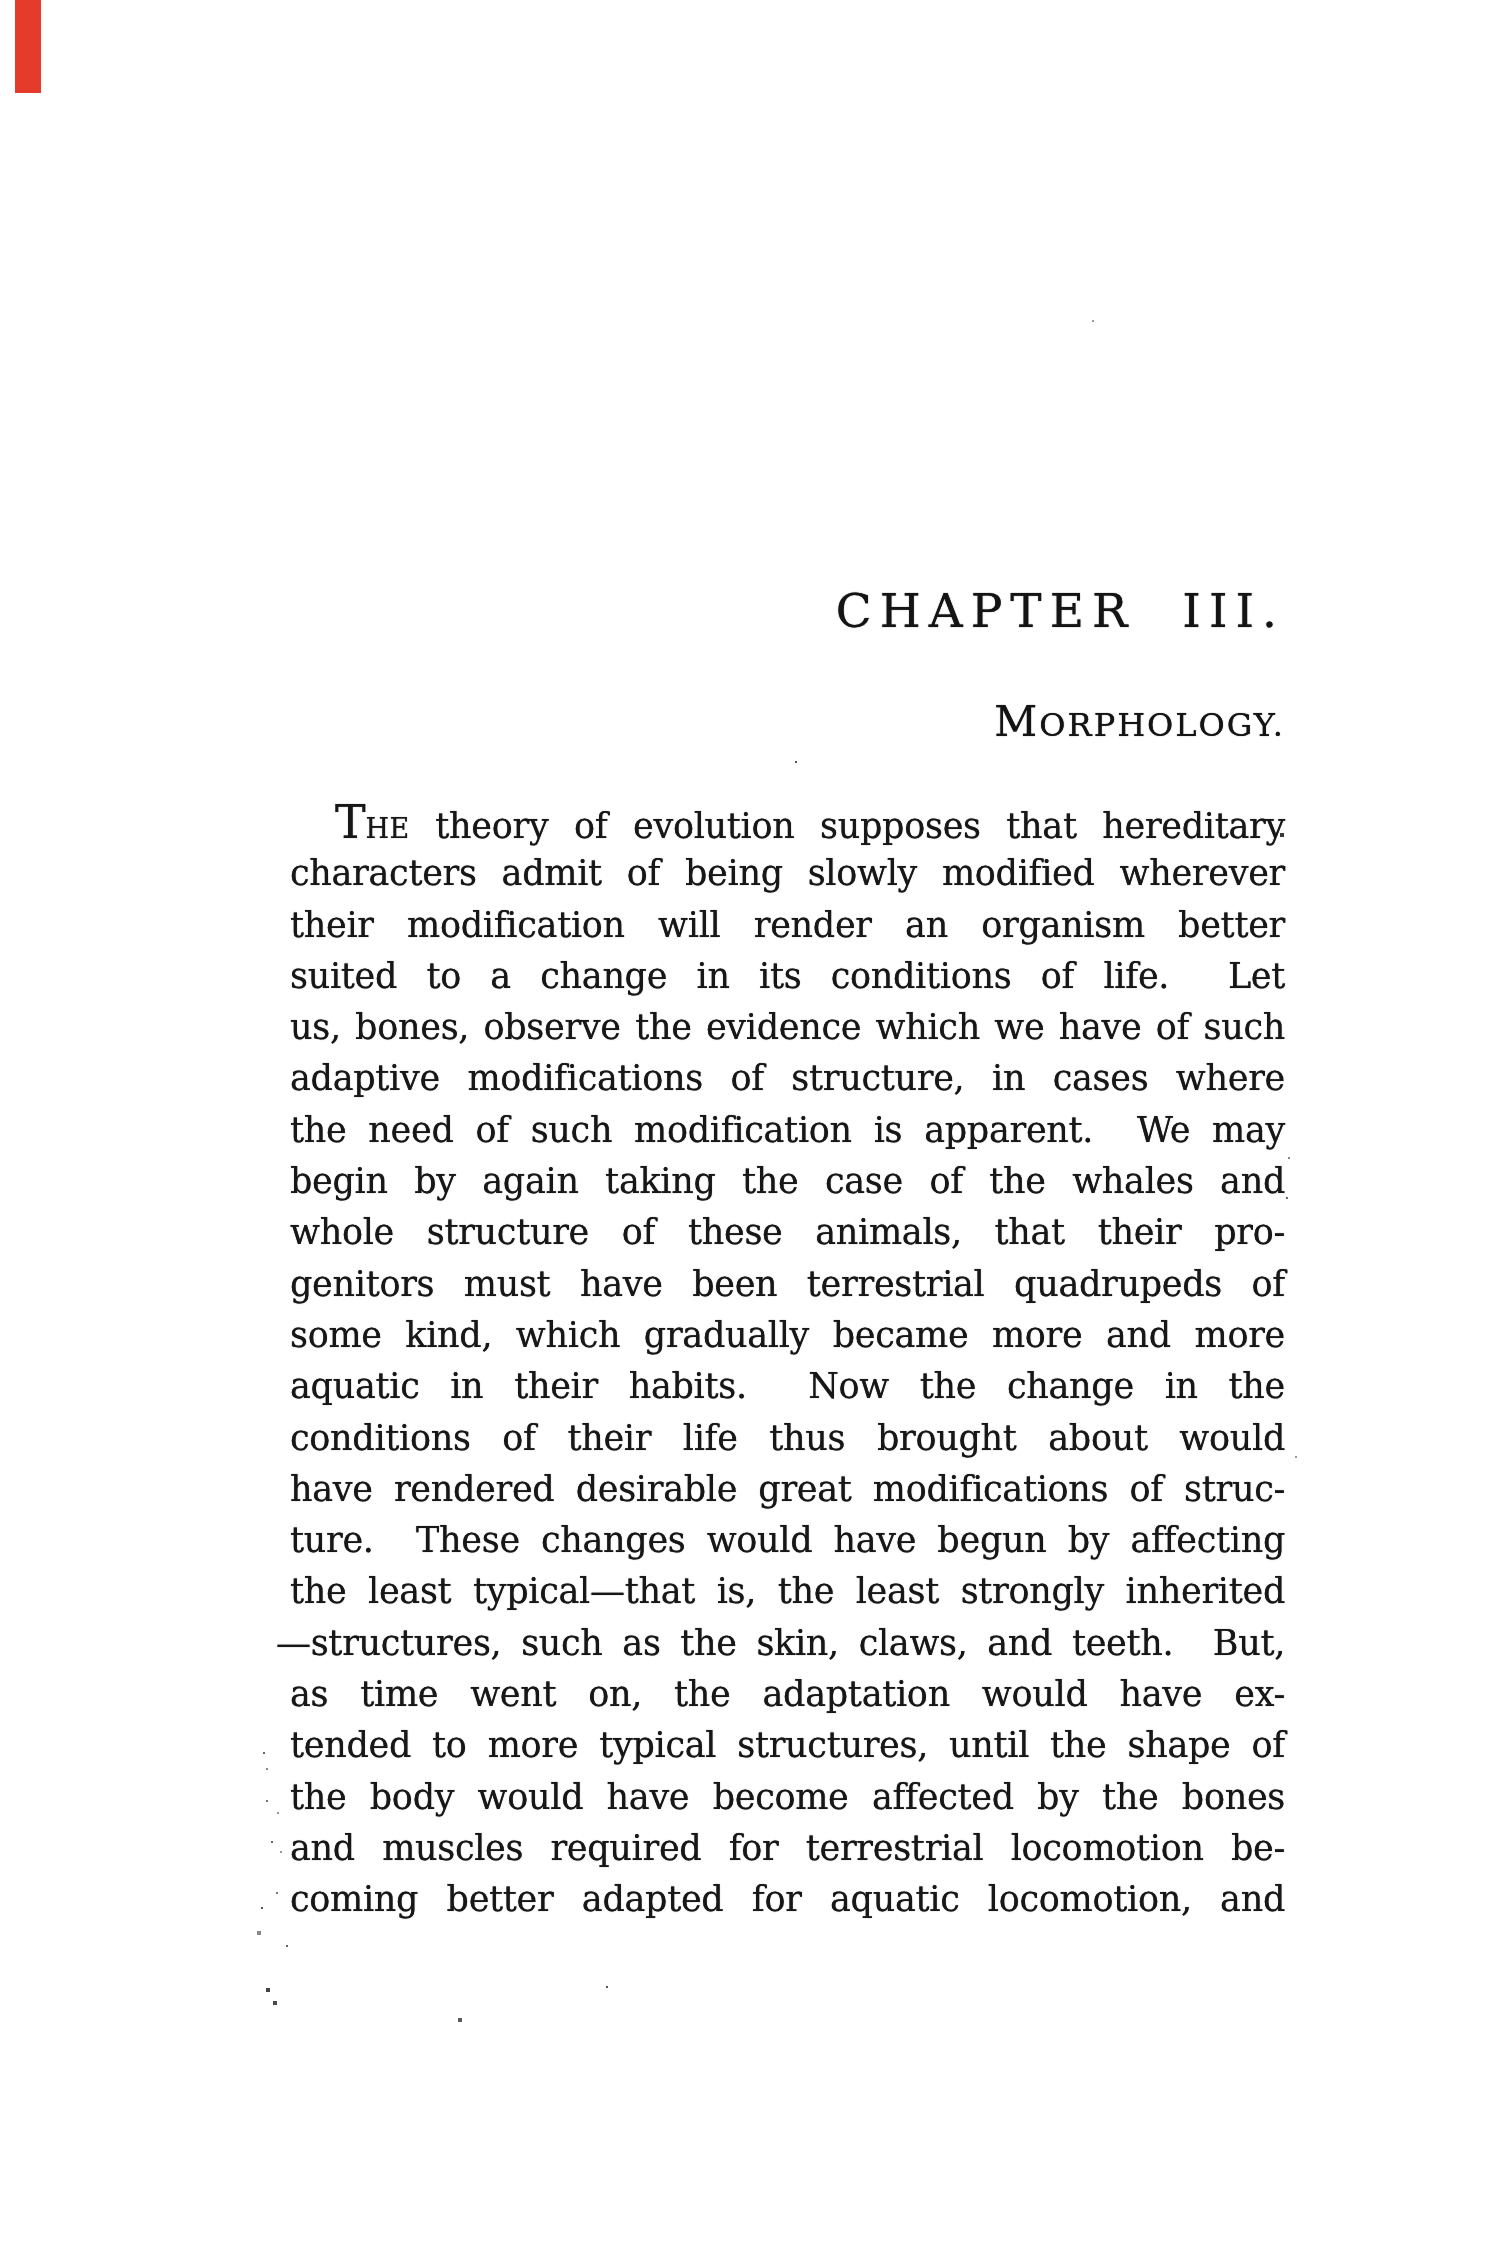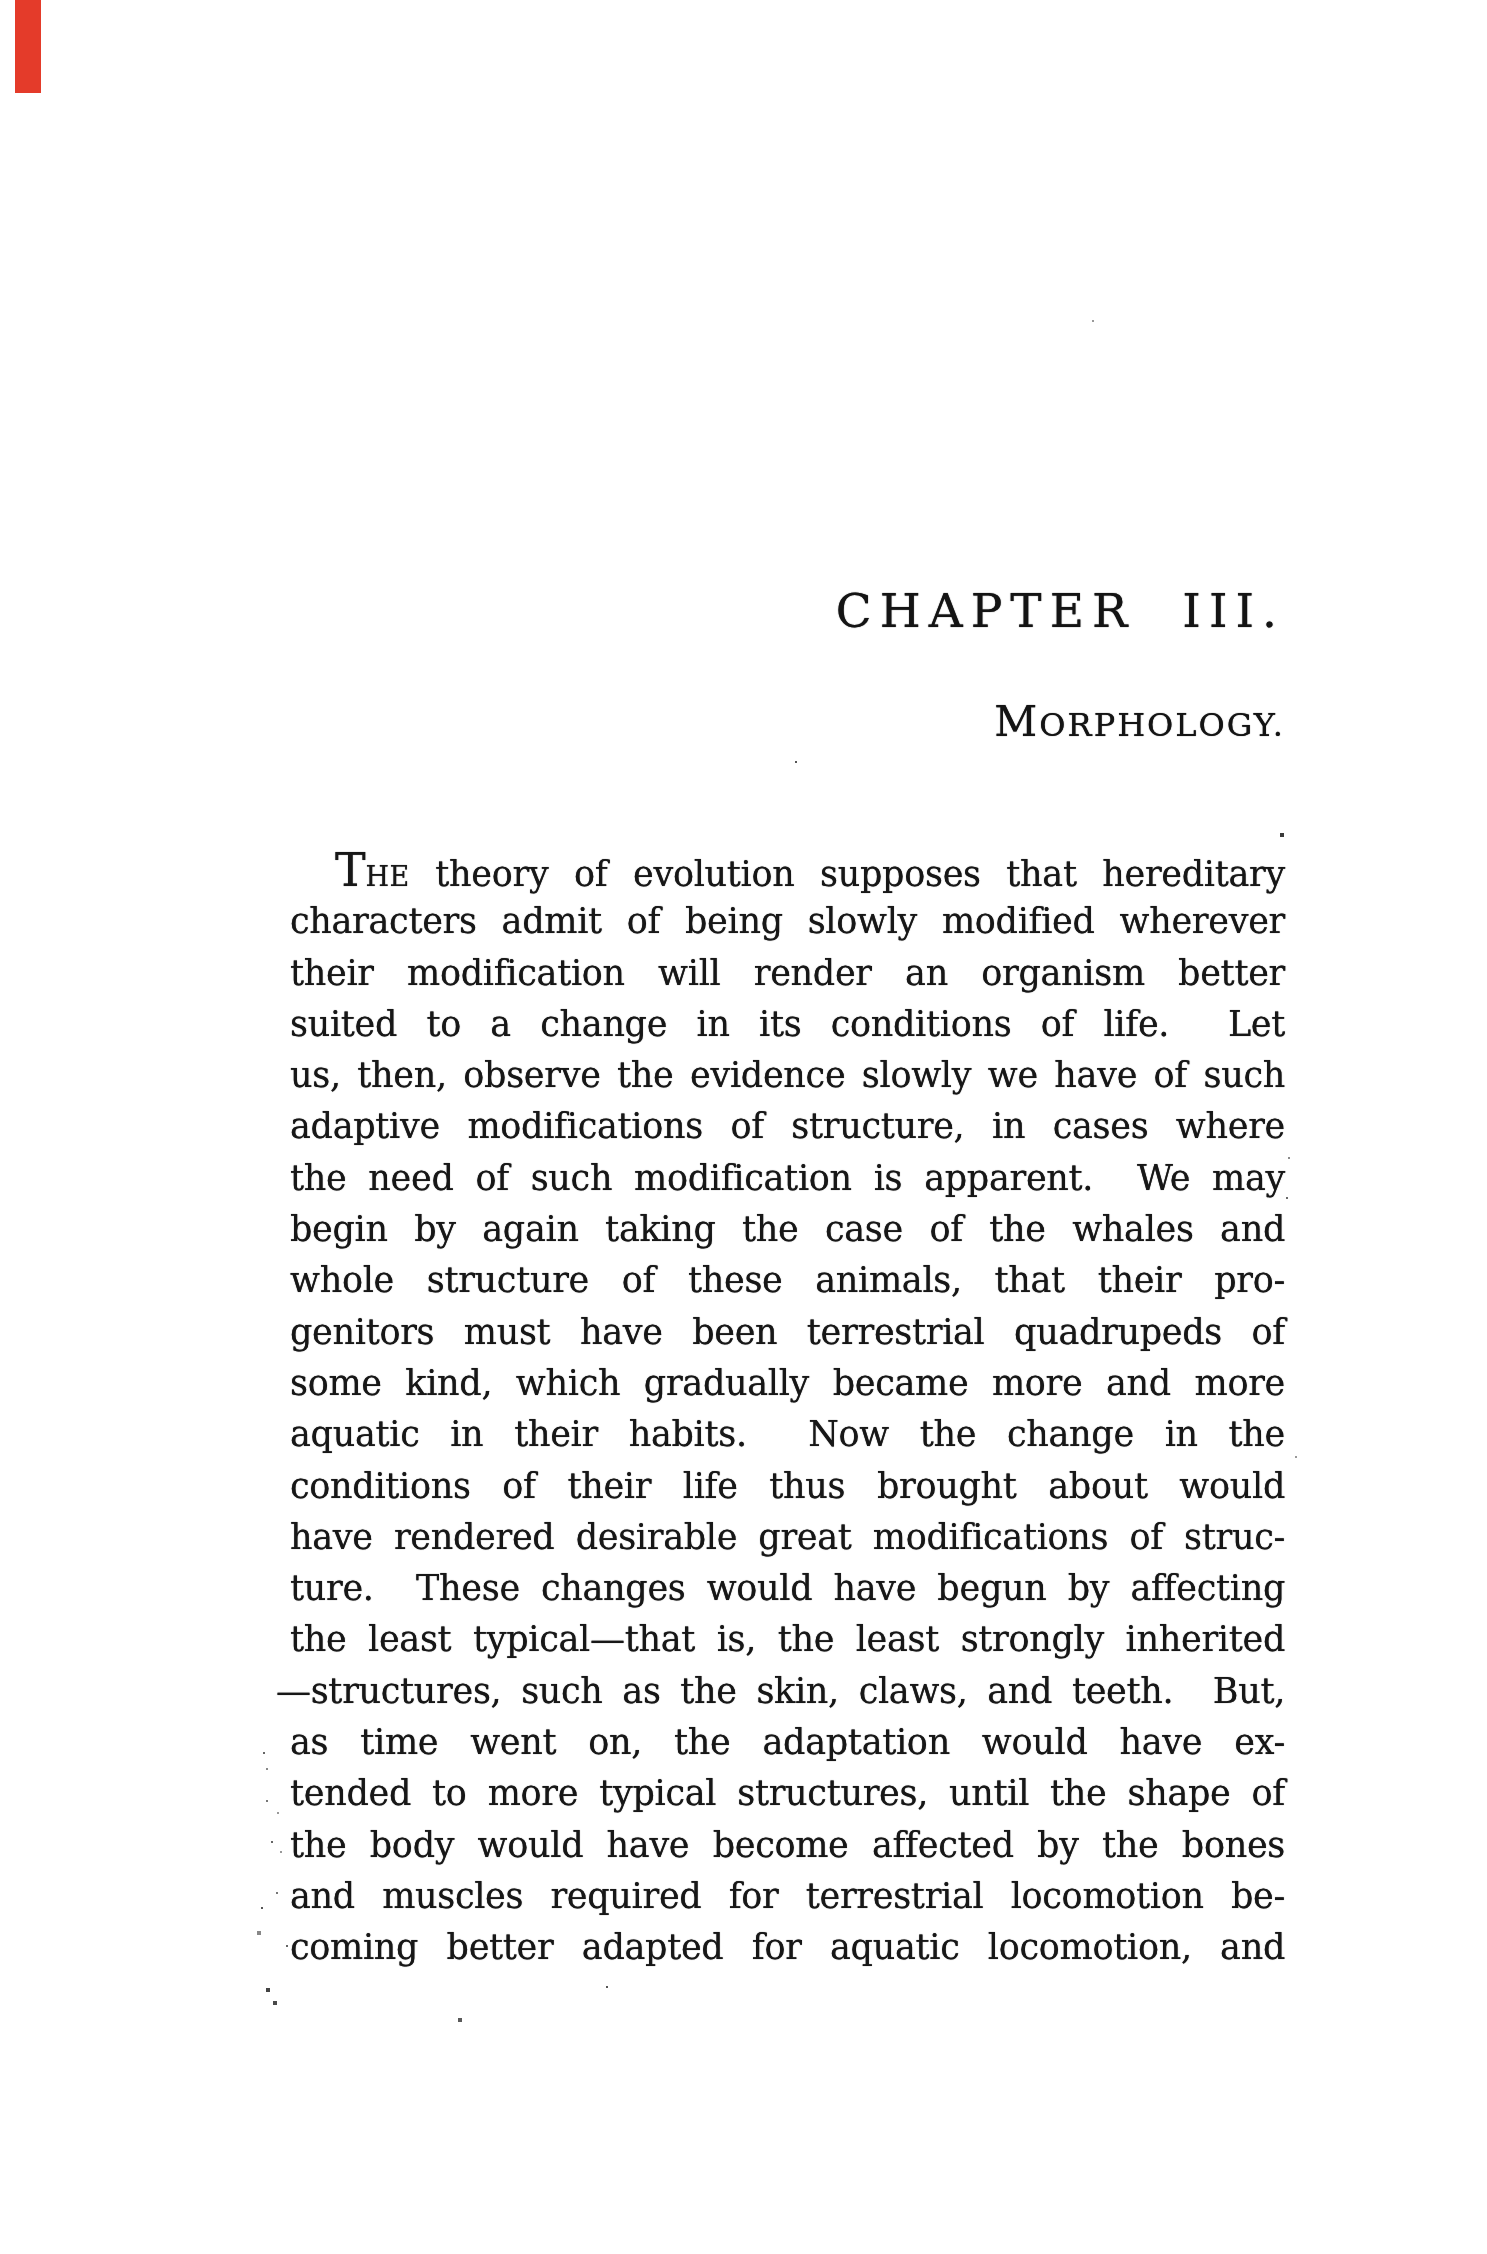--- a/index.html
+++ b/index.html
@@ -72,21 +72,20 @@
     text-shadow: 0 0 0.9px rgba(0,0,0,0.9);
   }
   .subheading .lead { font-size: 42px; }
   .paragraph {
     position: absolute;
     left: 290px; top: 797px; width: 995px;
     font-size: 35px;
     letter-spacing: -0.3px;
     color: #171717;
     text-shadow: 0 0 0.8px rgba(0,0,0,0.85);
-    margin-top: 48px;
   }
   .line {
     height: 51.3px;
     line-height: 51.3px;
     text-align: justify;
     text-align-last: justify;
     white-space: pre-wrap;
   }
   .first-line { text-indent: 45px; }
   .first-line .lead-cap { font-size: 46px; }
@@ -103,21 +102,21 @@
   <h1 class="chapter">CHAPTER III.</h1>
 
   <h2 class="subheading"><span class="lead">M</span><span>ORPHOLOGY.</span></h2>
 
   <div class="paragraph">
     <div class="line first-line"><span class="lead-cap">T</span><span class="opening-caps">HE</span><span> theory of evolution supposes that hereditary</span></div>
 
   <div class="line">characters admit of being slowly modified wherever</div>
       <div class="line">their modification will render an organism better</div>
       <div class="line">suited to a change in its conditions of life.  Let</div>
-      <div class="line">us, then, observe the evidence slowly we have of such</div>
+      <div class="line">us, bones, observe the evidence which we have of such</div>
       <div class="line">adaptive modifications of structure, in cases where</div>
       <div class="line">the need of such modification is apparent.  We may</div>
       <div class="line">begin by again taking the case of the whales and</div>
       <div class="line">whole structure of these animals, that their pro-</div>
       <div class="line">genitors must have been terrestrial quadrupeds of</div>
       <div class="line">some kind, which gradually became more and more</div>
       <div class="line">aquatic in their habits.  Now the change in the</div>
       <div class="line">conditions of their life thus brought about would</div>
       <div class="line">have rendered desirable great modifications of struc-</div>
       <div class="line">ture.  These changes would have begun by affecting</div>

